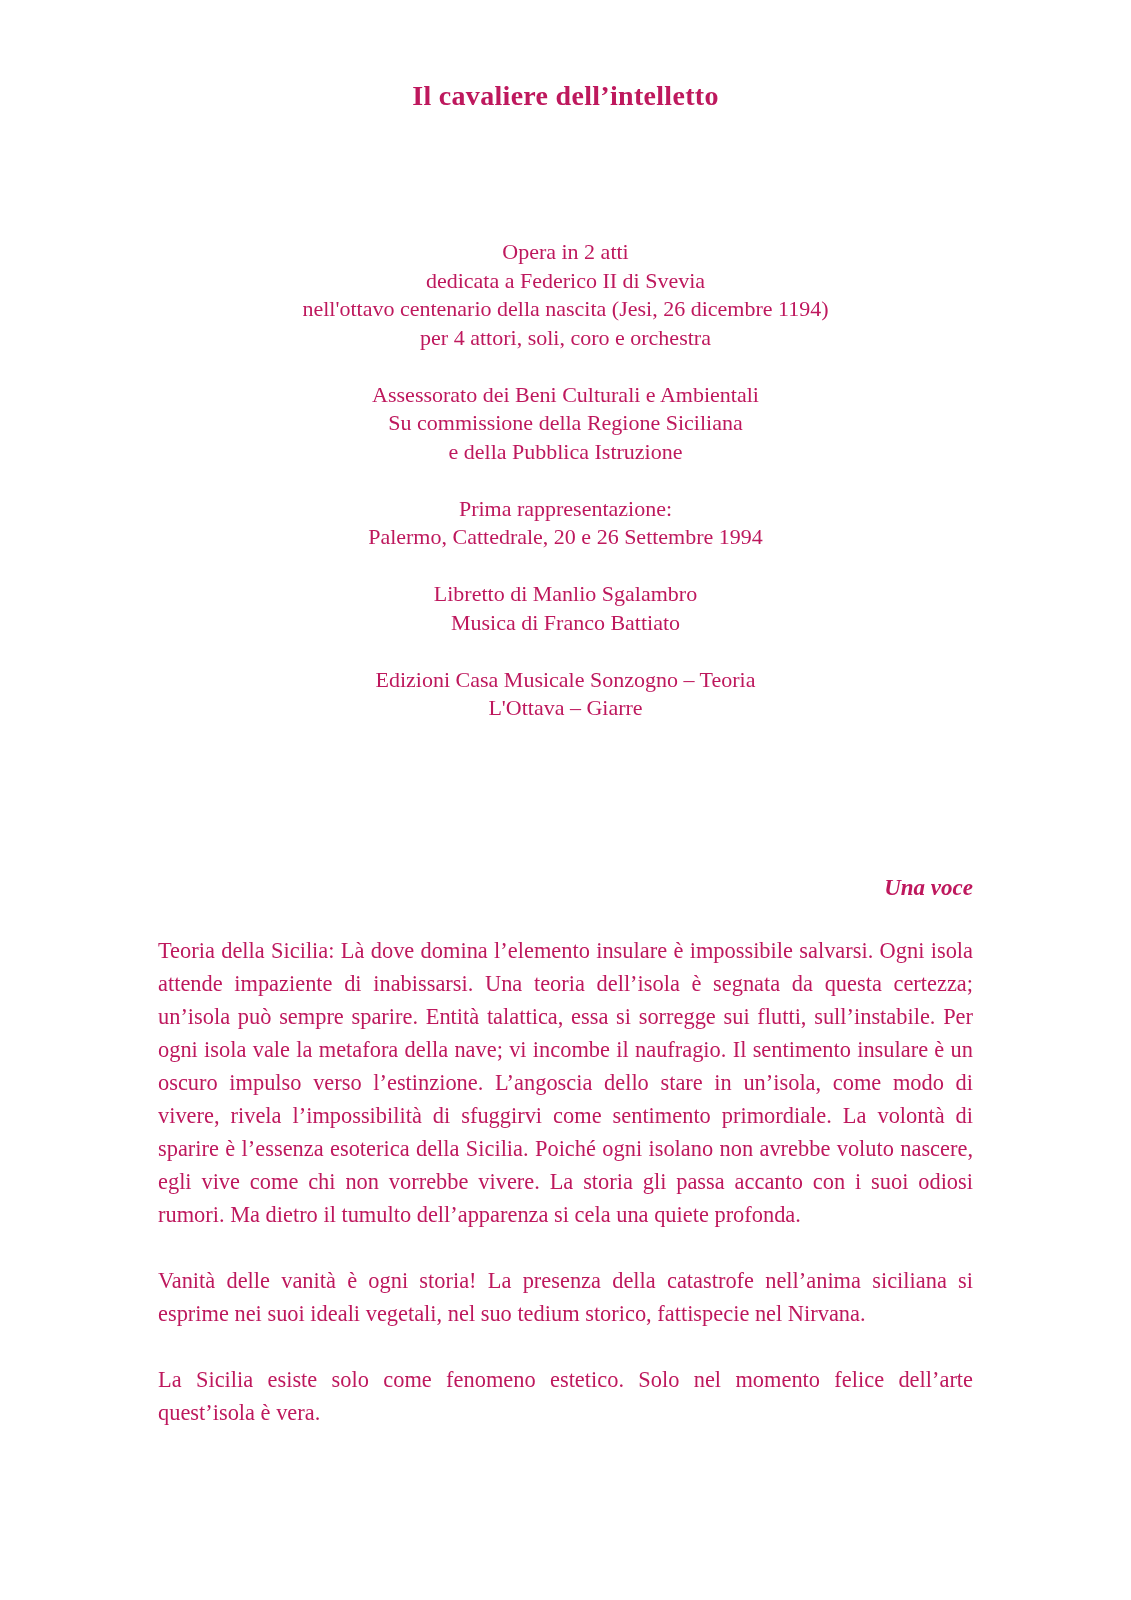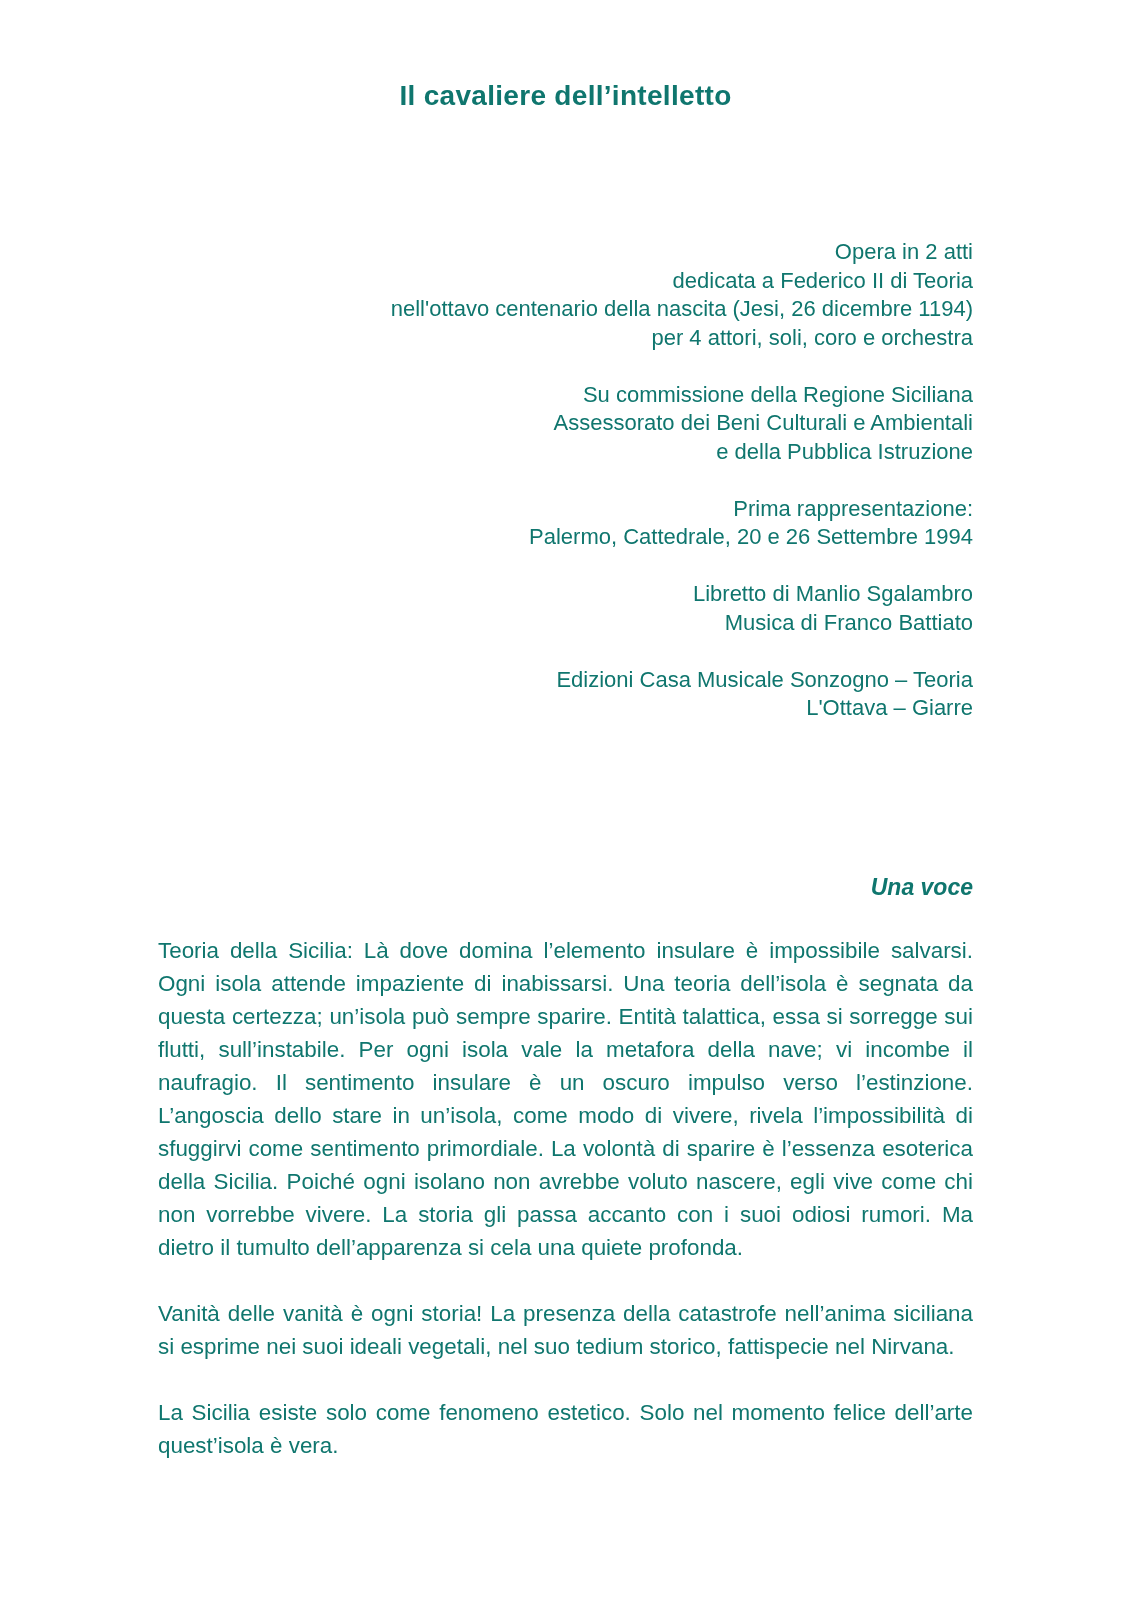--- a/index.html
+++ b/index.html
@@ -6,37 +6,37 @@
     margin: 0;
     padding: 0;
     background: #ffffff;
   }
   .page {
     position: relative;
     width: 1131px;
     height: 1600px;
     margin: 0 auto;
     background: #ffffff;
-    color: #0f766e;
-    font-family: Liberation Sans, sans-serif;
+    color: #be185d;
+    font-family: Liberation Serif, serif;
     box-sizing: border-box;
     padding: 76px 158px 0 158px;
     overflow: hidden;
   }
   .doc-title {
     margin: 0;
     font-size: 28px;
     font-weight: bold;
     text-align: center;
     line-height: 40px;
     letter-spacing: 0.3px;
   }
   .front-matter {
     margin-top: 122px;
-    text-align: right;
+    text-align: center;
     font-size: 22px;
     line-height: 28.5px;
   }
   .fm-group {
     margin: 0 0 28.5px 0;
   }
   .fm-group:last-child {
     margin-bottom: 0;
   }
   .fm-line {
@@ -64,28 +64,28 @@
 <body>
 
 <div class="page">
 
   <h1 class="doc-title">Il cavaliere dell’intelletto</h1>
 
   <div class="front-matter">
 
     <div class="fm-group">
       <div class="fm-line">Opera in 2 atti</div>
-      <div class="fm-line">dedicata a Federico II di Teoria</div>
+      <div class="fm-line">dedicata a Federico II di Svevia</div>
       <div class="fm-line">nell'ottavo centenario della nascita (Jesi, 26 dicembre 1194)</div>
       <div class="fm-line">per 4 attori, soli, coro e orchestra</div>
     </div>
 
     <div class="fm-group">
+      <div class="fm-line">Assessorato dei Beni Culturali e Ambientali</div>
       <div class="fm-line">Su commissione della Regione Siciliana</div>
-      <div class="fm-line">Assessorato dei Beni Culturali e Ambientali</div>
       <div class="fm-line">e della Pubblica Istruzione</div>
     </div>
 
     <div class="fm-group">
       <div class="fm-line">Prima rappresentazione:</div>
       <div class="fm-line">Palermo, Cattedrale, 20 e 26 Settembre 1994</div>
     </div>
 
     <div class="fm-group">
       <div class="fm-line">Libretto di Manlio Sgalambro</div>

